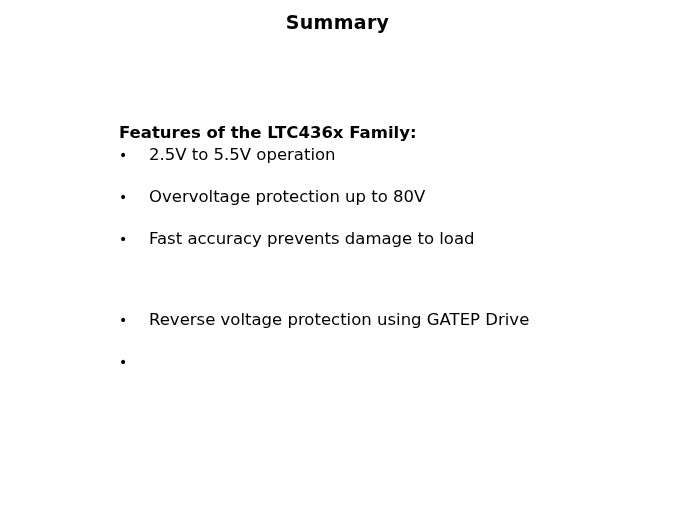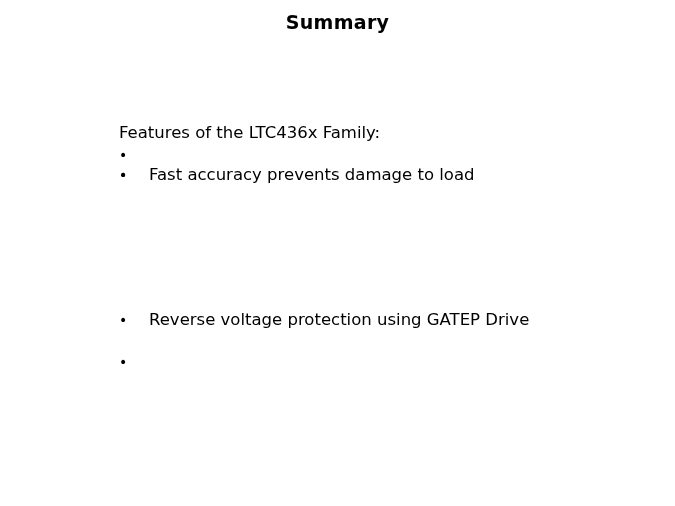--- a/index.html
+++ b/index.html
@@ -6,44 +6,46 @@
     body {
       width: 675px; height: 506px; position: relative; overflow: hidden;
       font-family: "DejaVu Sans", sans-serif; color: #000;
     }
     .title {
       position: absolute; top: 11px; left: 0; width: 675px; text-align: center;
       font-weight: bold; font-size: 19px; letter-spacing: 0.3px;
     }
     .section { position: absolute; left: 119px; }
     .section-heading {
-      font-weight: normal; font-size: 16.5px; line-height: 22px; white-space: nowrap;
+      font-weight: bold; font-size: 16.5px; line-height: 22px; white-space: nowrap;
     }
     .bullet {
       position: relative; font-size: 16.5px; line-height: 22px; white-space: nowrap;
       padding-left: 30px; margin-bottom: 20px;
     }
     .bullet .dot {
       position: absolute; left: 0; top: 0; width: 10px; font-size: 14px;
     }
     #sec1 { top: 122px; }
     #sec2 { top: 309px; }
   </style>
 </head>
 <body>
 
 <div class="title">Summary</div>
 
 <div class="section" id="sec1">
   <div class="section-heading">Features of the LTC436x Family:</div>
   <div class="bullet">
     <span class="dot">•</span>
+    <span>2.5V to 5.5V operation</span>
   </div>
   <div class="bullet">
     <span class="dot">•</span>
+    <span>Overvoltage protection up to 80V</span>
   </div>
   <div class="bullet">
     <span class="dot">•</span>
     <span>Fast accuracy prevents damage to load</span>
   </div>
 </div>
 
 <div class="section" id="sec2">
   <div class="bullet">
     <span class="dot">•</span>

